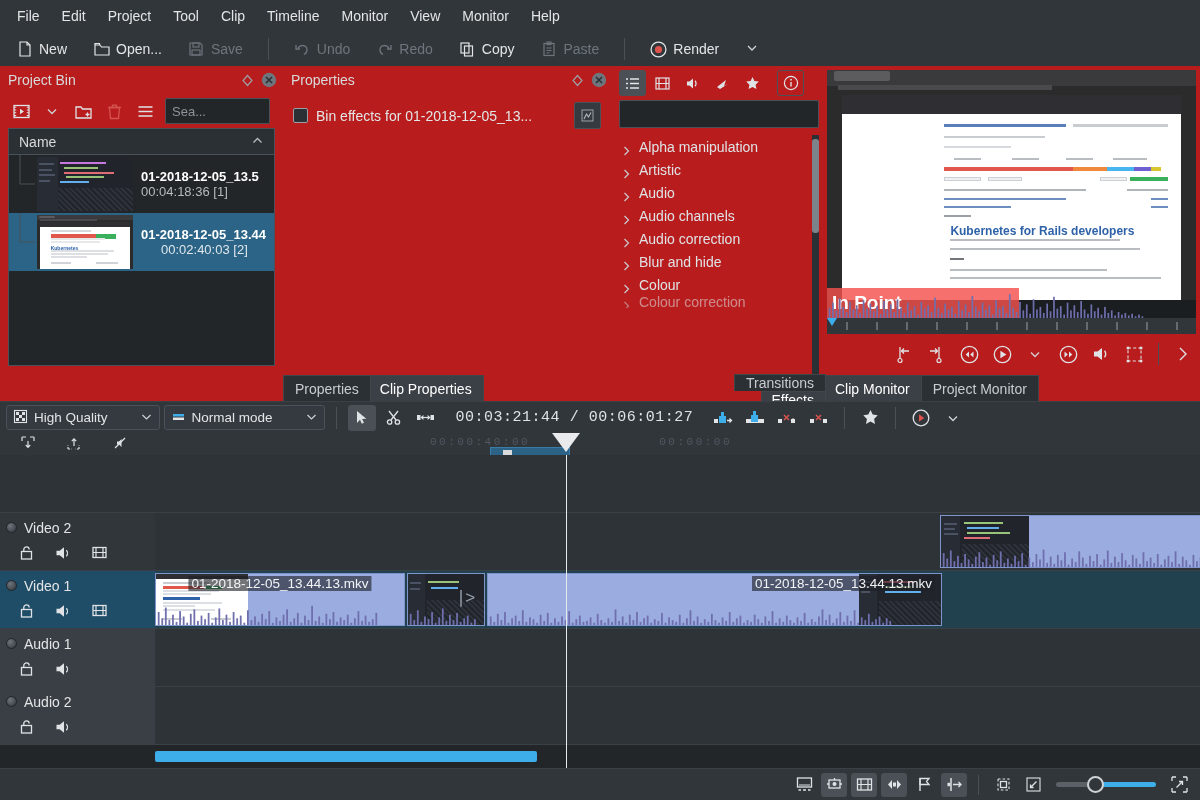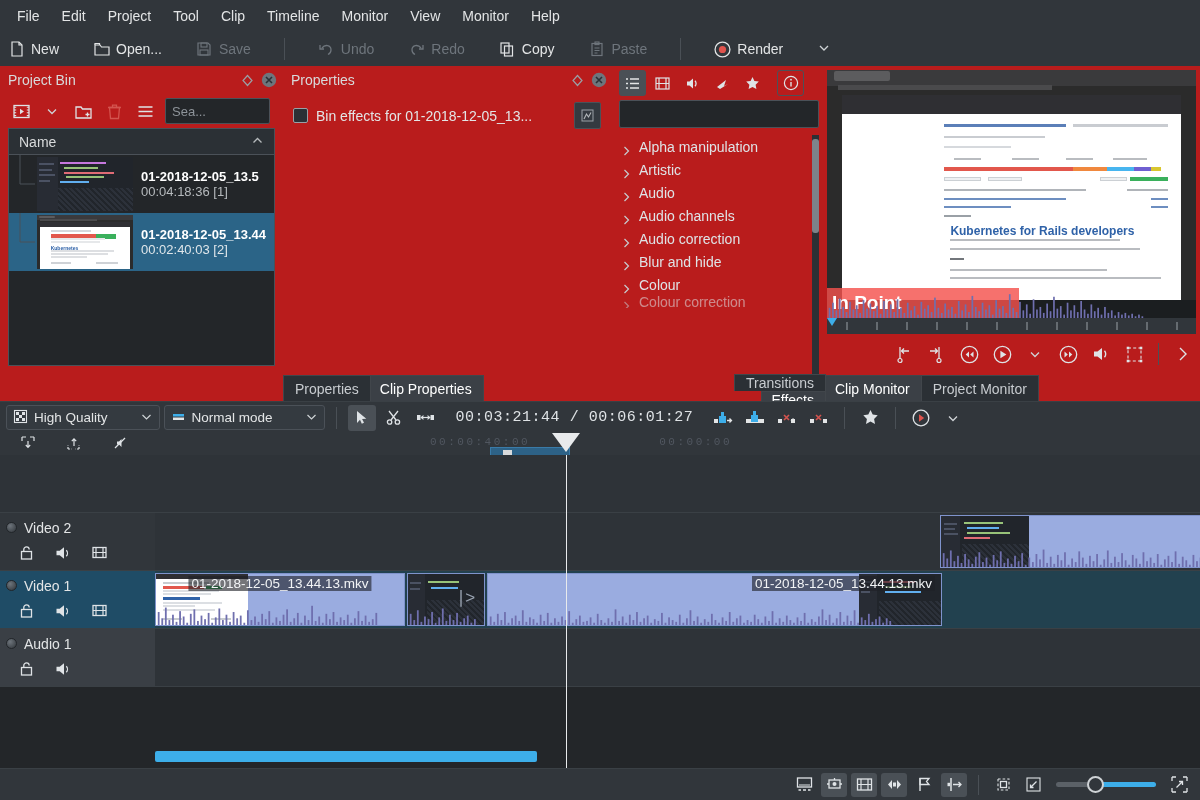--- a/index.html
+++ b/index.html
@@ -11,21 +11,21 @@
     color:#d8dadb;
     -webkit-font-smoothing:antialiased;
   }
   .app{ width:1200px; height:800px; position:relative; display:flex; flex-direction:column; background:#b91c1c;}
 
   
   .menubar{ height:32px; display:flex; align-items:center; padding-left:6px; gap:0px; background:#31363b; flex:0 0 32px;}
   .menubar .mi{ padding:4px 11px; font-size:14px; color:#e3e5e6; cursor:default; border-radius:2px;}
 
   
-  .toolbar{ height:34px; display:flex; align-items:center; gap:18px; flex:0 0 34px; background:#31363b;}
+  .toolbar{ height:34px; display:flex; align-items:center; padding-left:8px; gap:10px; flex:0 0 34px; background:#31363b;}
   .tb{ display:flex; align-items:center; gap:6px; padding:3px 8px; border-radius:3px; font-size:14px; color:#e3e5e6;}
   .tb.dim{ color:#6e757c; }
   .tb .ic{ width:17px; height:17px; display:inline-flex; align-items:center; justify-content:center;}
   .tb .ic svg{ display:block; }
   .sep{ width:1px; height:22px; background:#4a5056; margin:0 7px;}
 
   
   .docks{ flex:0 0 308px; display:flex; padding:0; gap:0; }
 
   .dock{ display:flex; flex-direction:column; }
@@ -40,21 +40,21 @@
   .binsearch{ flex:1; height:26px; background:#232629; border:1px solid #4b5158; border-radius:2px; color:#8d9399; font-size:13px; padding:0 6px; display:flex; align-items:center; margin-left:2px; max-width:105px;}
   .binlist{ margin:0 8px 8px 8px; border:1px solid #4b5158; background:#232629; flex:1; display:flex; flex-direction:column; overflow:hidden;}
   .binhead{ height:26px; display:flex;align-items:center; padding:0 10px; background:#2b3035; border-bottom:1px solid #4b5158; font-size:14px;gap:40px;}
   .binhead .nm{ flex:1; }
   .binrow{ height:58px; display:flex; align-items:center; padding-left:28px; gap:8px; position:relative;}
   .binrow.sel{ background:#2b6487; }
   .binrow .thumb{ width:96px; height:54px; border:0; overflow:hidden; position:relative; flex:0 0 96px;}
   .binrow .meta{ display:flex; flex-direction:column; justify-content:center; overflow:hidden; white-space:nowrap;}
   .binrow .nme{ font-size:13px; font-weight:bold; color:#fff; }
   .binrow .dur{ font-size:13px; color:#b6babd; }
-  .binrow.sel .dur{ color:#dfe6ea; }
+  .binrow.sel .dur{ color:#dfe6ea;margin-left:20px; }
   .binrow .tree{ position:absolute; left:10px; top:0; bottom:0; width:18px;}
 
   
   .props{ width:330px; }
   .propsbody{ margin:0 6px 6px 4px; flex:1; display:flex; flex-direction:column; padding:6px 2px;}
   .propsrow{ display:flex; align-items:center; gap:8px; padding:2px 4px;}
   .chk{ width:15px;height:15px;border:1px solid #9aa0a6;background:#2b3035;border-radius:2px;flex:0 0 15px;}
   .propsrow .lbl{ flex:1; font-size:14px; color:#e3e5e6; white-space:nowrap; overflow:hidden;}
   .sqbtn{ width:27px;height:27px;border:1px solid #4b5158;border-radius:2px;display:flex;align-items:center;justify-content:center;background:#343a40;}
 
@@ -1285,20 +1285,39 @@
                 </svg></span>
             <span><svg width="18" height="18" viewBox="0 0 18 18">
                   <path d="M2.5 6.8h3.2L10 3.3v11.4L5.7 11.2H2.5z" fill="#dfe3e6"></path>
                   <path d="M12.3 6.2c1.5 1.6 1.5 4.4 0 6" fill="none" stroke="#dfe3e6" stroke-width="1.3"></path>
                 </svg></span>
           </div>
         </div>
         <div class="trkbody audio"></div>
       </div>
 
+      <div class="trk" style="height:58px;">
+        <div class="trkhead audio">
+          <div class="trkname">
+            <span class="led"></span>
+            <span>Audio 2</span>
+          </div>
+          <div class="trkicons">
+            <span><svg width="17" height="17" viewBox="0 0 17 17">
+                  <rect x="3.5" y="7.5" width="10" height="7.5" fill="none" stroke="#dfe3e6" stroke-width="1.3"></rect>
+                  <path d="M5.8 7.5V5.5a2.7 2.7 0 015.4 0" fill="none" stroke="#dfe3e6" stroke-width="1.3"></path>
+                </svg></span>
+            <span><svg width="18" height="18" viewBox="0 0 18 18">
+                  <path d="M2.5 6.8h3.2L10 3.3v11.4L5.7 11.2H2.5z" fill="#dfe3e6"></path>
+                  <path d="M12.3 6.2c1.5 1.6 1.5 4.4 0 6" fill="none" stroke="#dfe3e6" stroke-width="1.3"></path>
+                </svg></span>
+          </div>
+        </div>
+        <div class="trkbody audio"></div>
+      </div>
 
       <div class="playhead" style="left:566px;"></div>
 
       <div class="hscroll">
         <div class="thumbbar"></div>
       </div>
     </div>
 
     <div class="phandle" style="left:552px; top:0;"></div>
   </div>

